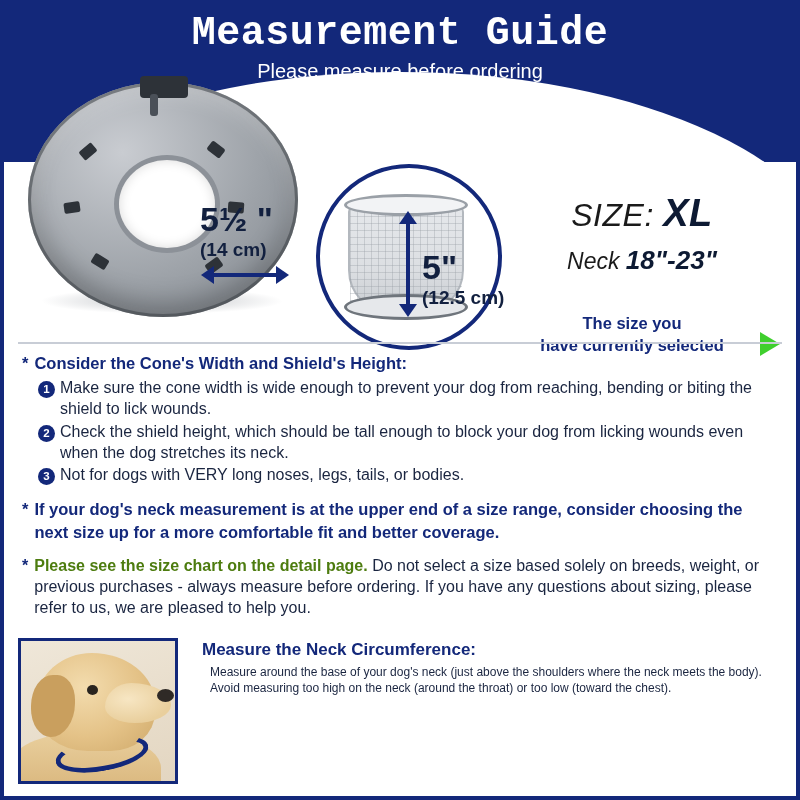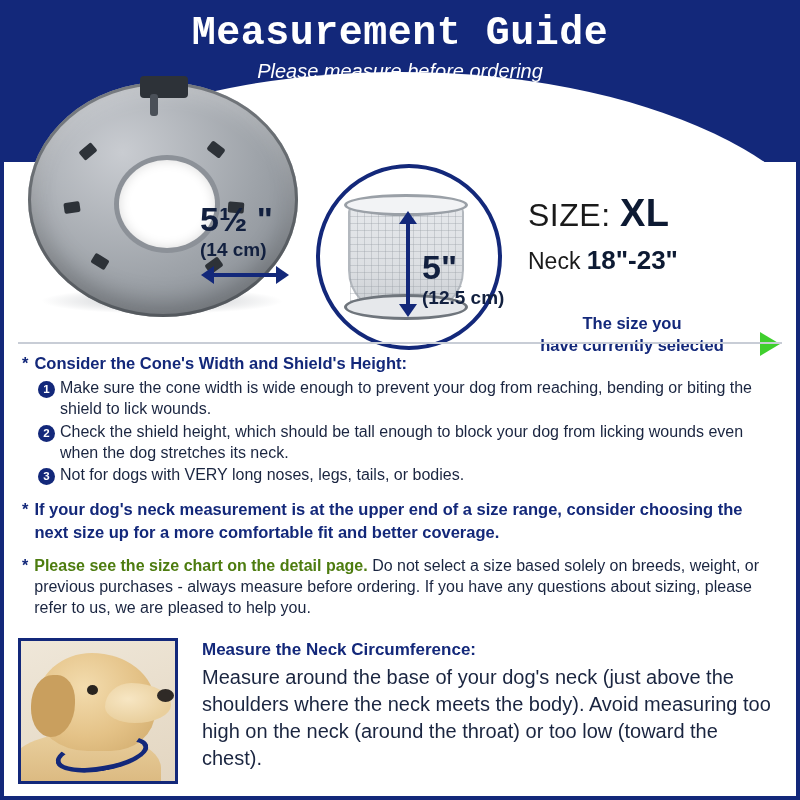--- a/index.html
+++ b/index.html
@@ -47,21 +47,20 @@
     font-size: 40px;
     font-weight: bold;
     letter-spacing: 0.5px;
     line-height: 1.1;
     font-family: Liberation Mono, monospace;
   }
   .subtitle {
     color: #ffffff;
     font-size: 20px;
     margin-top: 4px;
-    font-style: italic;
   }
 
   
   .hero {
     position: absolute;
     left: 0; right: 0;
     top: 60px;
     height: 280px;
   }
 
@@ -233,24 +232,25 @@
 
   .height-label {
     position: absolute;
     left: 418px;
     top: 186px;
   }
 
   
   .size-block {
     position: absolute;
-    right: 8px;
+    right: 24px;
     top: 128px;
     width: 260px;
-    text-align: left;
+    text-align: center;
+    font-style: italic;
   }
   .size-line {
     font-size: 32px;
     color: #1a1a1a;
     letter-spacing: .5px;
   }
   .size-line .size-value {
     font-weight: bold;
     font-size: 38px;
     color: #0d1a33;
@@ -413,23 +413,24 @@
     padding-left: 24px;
     padding-top: 2px;
   }
   .bottom-head {
     font-size: 17px;
     font-weight: bold;
     color: #13287a;
     margin-bottom: 4px;
   }
   .bottom-para {
-    font-size: 20px;
+    font-size: 12px;
     color: #1a2540;
     line-height: 1.35;
+    margin-left: 8px;
   }
 </style>
 </head>
 <body>
 
 <div class="page">
 
   <div class="header">
     <div class="header-curve"></div>
     <div class="header-text">

